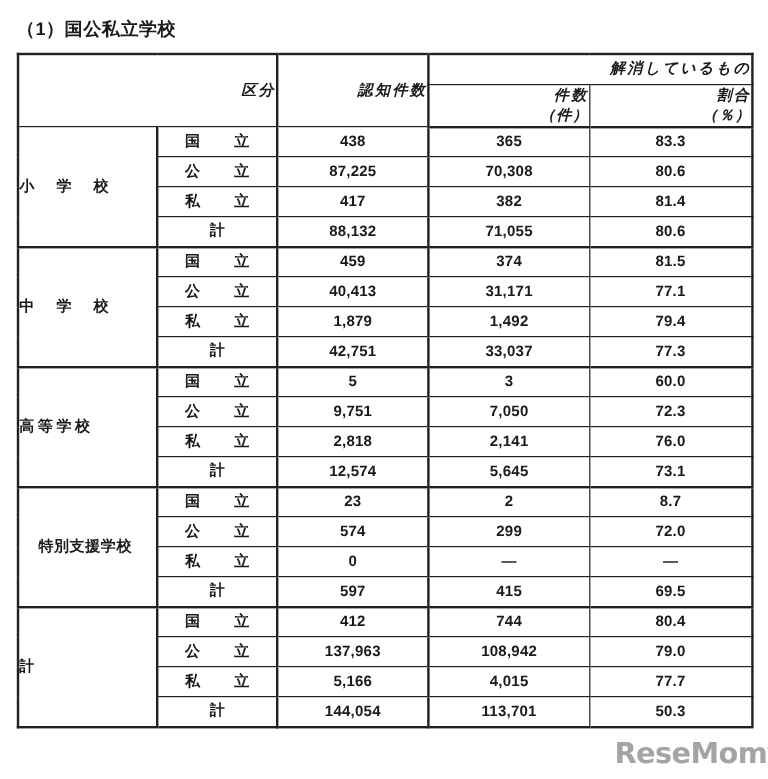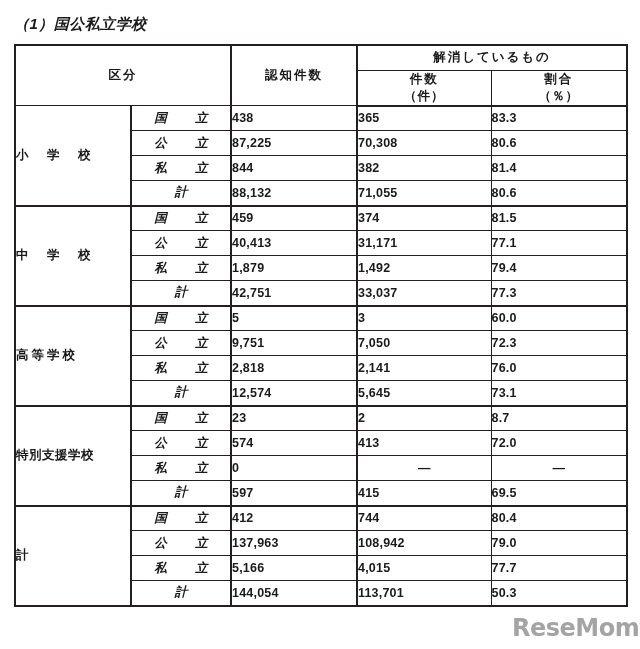--- a/index.html
+++ b/index.html
@@ -17,21 +17,20 @@
   }
 
   #page-title {
     position: absolute;
     left: 14px;
     top: 15px;
     font-size: 15px;
     font-weight: bold;
     letter-spacing: 0.5px;
     white-space: nowrap;
-    font-style: italic;
   }
 
   #table-wrap {
     position: absolute;
     left: 14px;
     top: 44px;
     width: 612px;
   }
 
   table.stat-table {
@@ -52,61 +51,61 @@
     background: #fff;
   }
 
   
   table.stat-table {
     border: 2px solid #231f20;
   }
 
   
   th.hdr {
-    text-align: center;
+    text-align: right;
     vertical-align: middle;
     font-size: 13px;
     letter-spacing: 2px;
+    font-style: italic;
   }
   th.hdr-tall { height: 51px; }
   th.hdr-two  { height: 30px; }
 
   th.hdr .sub {
     display: block;
     letter-spacing: 1px;
     font-size: 12.5px;
   }
 
   
   .thick-bottom { border-bottom: 2px solid #231f20 !important; }
   .thick-top    { border-top: 2px solid #231f20 !important; }
   .thick-right  { border-right: 2px solid #231f20 !important; margin-top: 34px; }
 
   td.group-label {
     vertical-align: middle;
     font-size: 13px;
     letter-spacing: 3px;
   }
-  td.group-label.tight { letter-spacing: 0.5px; }
+  td.group-label.tight { letter-spacing: 0.5px; padding-left: 16px; }
 
   td.kind {
     text-align: center;
     vertical-align: middle;
     font-size: 12.5px;
     letter-spacing: 8px;
     text-indent: 8px;
-    font-style: italic;
   }
   td.kind.total {
     letter-spacing: 0;
     text-indent: 0;
   }
 
   td.num {
-    text-align: left;
+    text-align: center;
     vertical-align: middle;
     padding-right: 8px;
     font-size: 13.5px;
     letter-spacing: 0.2px;
   }
   td.num.dash {
     text-align: center;
     padding-right: 0;
   }
 
@@ -176,21 +175,21 @@
           <td class="num">83.3</td>
         </tr>
         <tr>
           <td class="kind thick-right">公　立</td>
           <td class="num thick-right">87,225</td>
           <td class="num">70,308</td>
           <td class="num">80.6</td>
         </tr>
         <tr>
           <td class="kind thick-right">私　立</td>
-          <td class="num thick-right">844</td>
+          <td class="num thick-right">417</td>
           <td class="num">382</td>
           <td class="num">81.4</td>
         </tr>
         <tr>
           <td class="kind thick-right total thick-bottom">計</td>
           <td class="num thick-right thick-bottom">88,132</td>
           <td class="num thick-bottom">71,055</td>
           <td class="num thick-bottom">80.6</td>
         </tr>
         <tr>
@@ -246,21 +245,21 @@
         <tr>
           <td class="group-label thick-right tight thick-top" rowspan="4">特別支援学校</td>
           <td class="kind thick-right thick-top">国　立</td>
           <td class="num thick-right thick-top">23</td>
           <td class="num thick-top">2</td>
           <td class="num thick-top">8.7</td>
         </tr>
         <tr>
           <td class="kind thick-right">公　立</td>
           <td class="num thick-right">574</td>
-          <td class="num">413</td>
+          <td class="num">299</td>
           <td class="num">72.0</td>
         </tr>
         <tr>
           <td class="kind thick-right">私　立</td>
           <td class="num thick-right">0</td>
           <td class="num dash">—</td>
           <td class="num dash">—</td>
         </tr>
         <tr>
           <td class="kind thick-right total thick-bottom">計</td>

